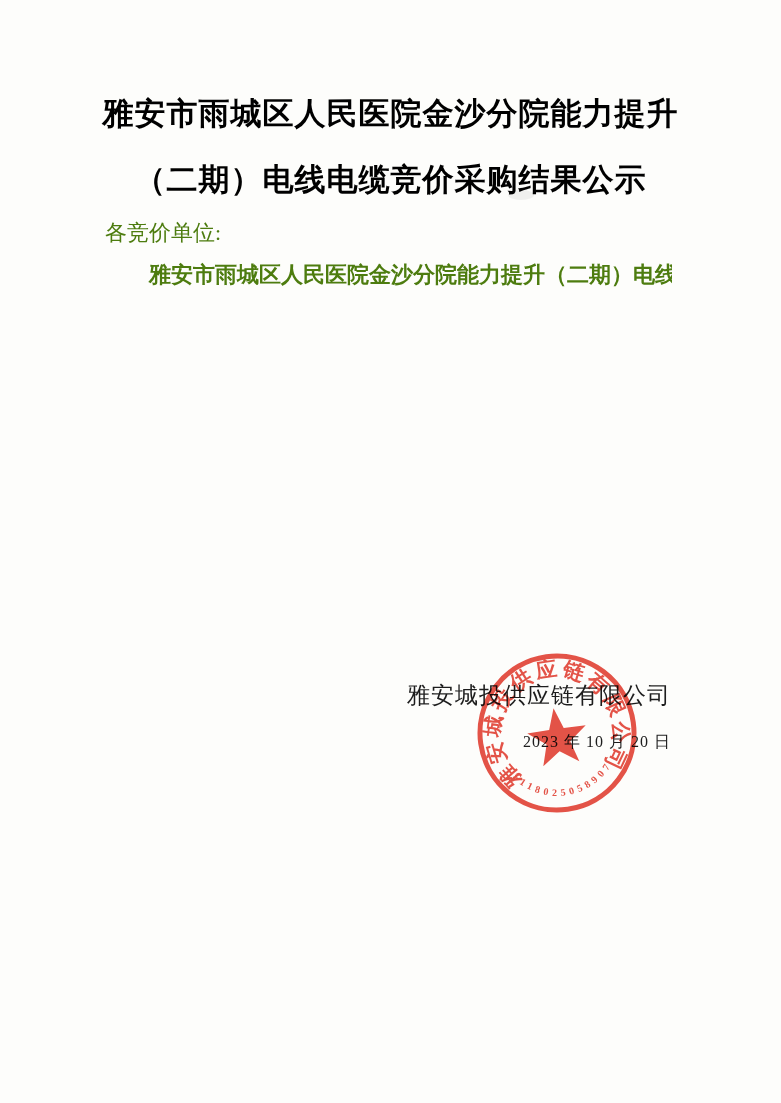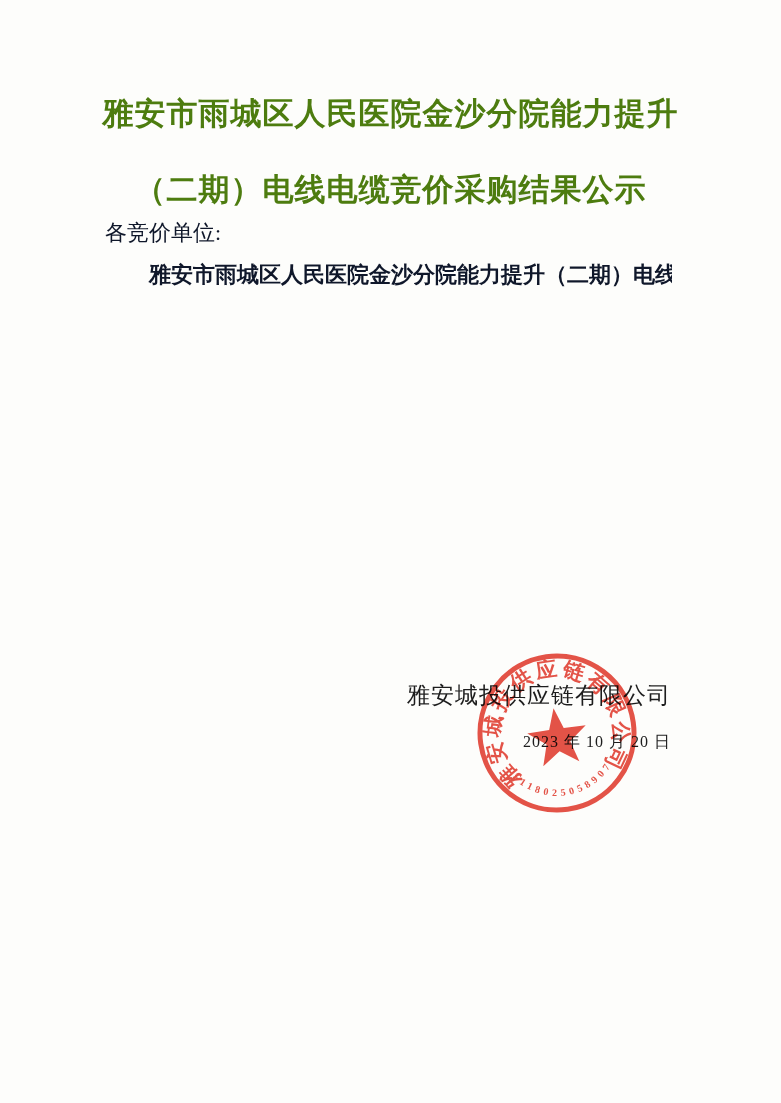--- a/index.html
+++ b/index.html
@@ -18,40 +18,40 @@
     color: #1d1d1d;
   }
   
   .title-block {
     position: absolute;
     top: 97px;
     left: 0;
     width: 781px;
     text-align: center;
     font-weight: bold;
-    color: #4d7c0f;
+    color: #000000;
   }
   .title-line {
     font-size: 31px;
     line-height: 34px;
     letter-spacing: 1px;
     white-space: nowrap;
   }
   .title-line + .title-line {
-    margin-top: 42px;
+    margin-top: 32px;
   }
   
   .body-block {
     position: absolute;
     top: 212px;
     left: 105px;
     width: 567px;
     font-size: 22px;
     line-height: 42px;
-    color: #0f172a;
+    color: #4d7c0f;
   }
   .body-line {
     height: 42px;
     white-space: nowrap;
     overflow: hidden;
   }
   .fill {
     text-align: justify;
     text-align-last: justify;
   }

